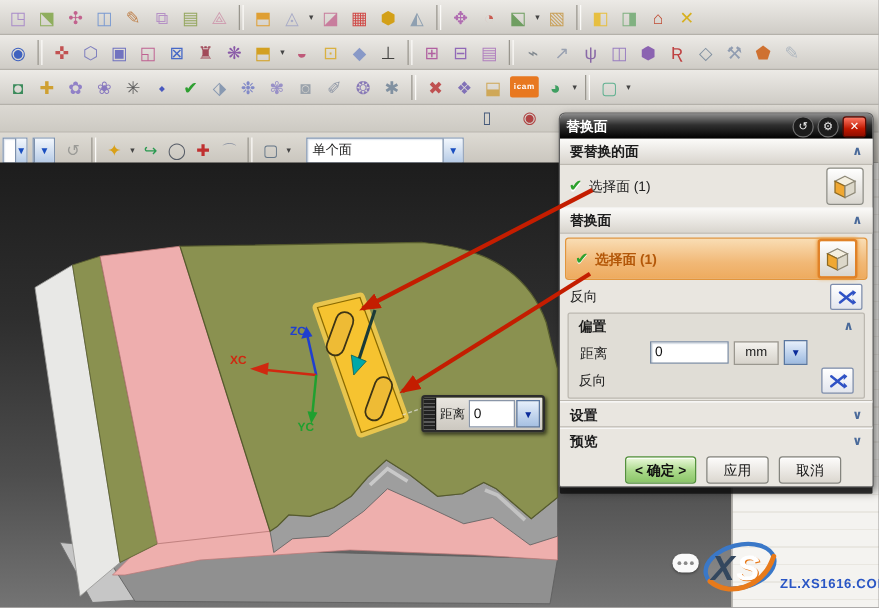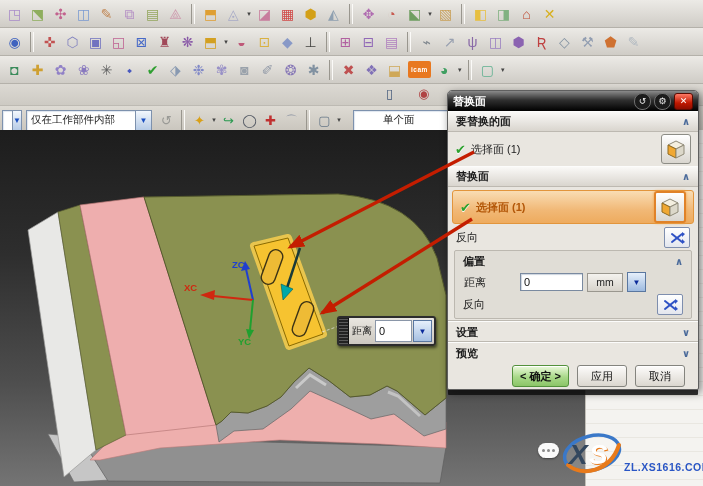--- a/index.html
+++ b/index.html
@@ -75,21 +75,21 @@
   .distrow .lbl{width:52px;}
   .dinput{width:55px;height:16px;background:#fff;border:1px solid #7a8aa0;box-shadow:inset 1px 1px 1px #ccd4de;
           font-size:11px;color:#111;display:flex;align-items:center;padding:0 3px;}
   .dunit{width:34px;height:17px;border:1px solid #9a978f;background:linear-gradient(#f4f2ee,#d7d3cb);
          font-size:10.5px;color:#222;display:flex;align-items:center;justify-content:center;}
   .ddrop{width:17px;height:18px;border:1px solid #5a77a0;background:linear-gradient(#e6effb,#9dbae0);
          color:#0a2a9a;font-size:8px;display:flex;align-items:center;justify-content:center;}
   .sec{height:20px;flex:0 0 20px;display:flex;align-items:center;padding:0 8px;font-size:11px;font-weight:bold;color:#1c1c1c;
        border-top:1px solid #fcfcfb;box-shadow:0 -1px 0 #bdb9b1;}
   .sec .chev{margin-left:auto;color:#4a6a9a;font-size:10px;font-weight:bold;}
-  .btnrow{flex:1;display:flex;align-items:center;justify-content:flex-end;gap:8px;padding:0 13px;}
+  .btnrow{flex:1;display:flex;align-items:center;justify-content:flex-end;gap:8px;padding:0 25px;}
   .btn{height:20px;border:1px solid #84847e;border-radius:3px;background:linear-gradient(#fdfcfb,#dbd7cf);
        font-size:11px;color:#111;display:flex;align-items:center;padding:0 13px;box-shadow:inset 0 1px 0 #fff;}
   .btn.ok{background:linear-gradient(#ecf9dd,#a9d989 55%,#8bc568);border-color:#53913c;font-weight:bold;padding:0 7px;}
   
   .overlay{position:absolute;left:0;top:0;z-index:6;pointer-events:none;}
   
   .wm{position:absolute;left:536px;top:423px;width:167px;height:60px;z-index:7;}
   .wm-bubble{position:absolute;left:2px;top:20px;width:21px;height:15px;background:#fafafa;border-radius:8px;
              box-shadow:0 1px 2px rgba(0,0,0,.4);display:flex;align-items:center;justify-content:center;gap:2px;}
   .wm-bubble i{width:3px;height:3px;border-radius:2px;background:#8a8a8a;}
@@ -194,38 +194,37 @@
     <div class="gap-row" id="gaprow">
         <span class="ghost-ic" style="color: rgb(68, 89, 122); left: 386px;">▯</span>
         <span class="ghost-ic" style="color: rgb(176, 67, 67); left: 418px;">◉</span>
       </div>
     <div class="selbar">
       <div class="combo" style="width:18px;">
         <div class="field" style="width:2px;"></div>
         <div class="drop">▼</div>
       </div>
       <div class="combo" style="margin-left:4px;">
-        <div class="field" style="width:100px;">仅在工作部件内部</div>
         <div class="drop">▼</div>
       </div>
       <div class="sb-icons">
           <span class="tb-icon" style="color: rgb(154, 154, 150);">↺</span>
           <span class="tb-sep"></span>
           <span class="tb-icon" style="color: rgb(217, 160, 24);">✦</span>
           <span class="tb-drop">▾</span>
           <span class="tb-icon" style="color: rgb(42, 154, 80);">↪</span>
           <span class="tb-icon" style="color: rgb(85, 91, 102);">◯</span>
           <span class="tb-icon" style="color: rgb(192, 48, 48);">✚</span>
           <span class="tb-icon" style="color: rgb(136, 144, 160);">⌒</span>
           <span class="tb-sep"></span>
           <span class="tb-icon" style="color: rgb(102, 119, 136);">▢</span>
           <span class="tb-drop">▾</span>
         </div>
       <div class="combo" style="margin-left:6px;">
-        <div class="field" style="width:100px;margin-left:25px;">单个面</div>
+        <div class="field" style="width:100px;">单个面</div>
         <div class="drop">▼</div>
       </div>
     </div>
   </div>
 
   <div class="viewport">
     <div class="right-panel"></div>
 
     <svg class="model-svg" width="703" height="356" viewBox="0 0 703 356">
 

